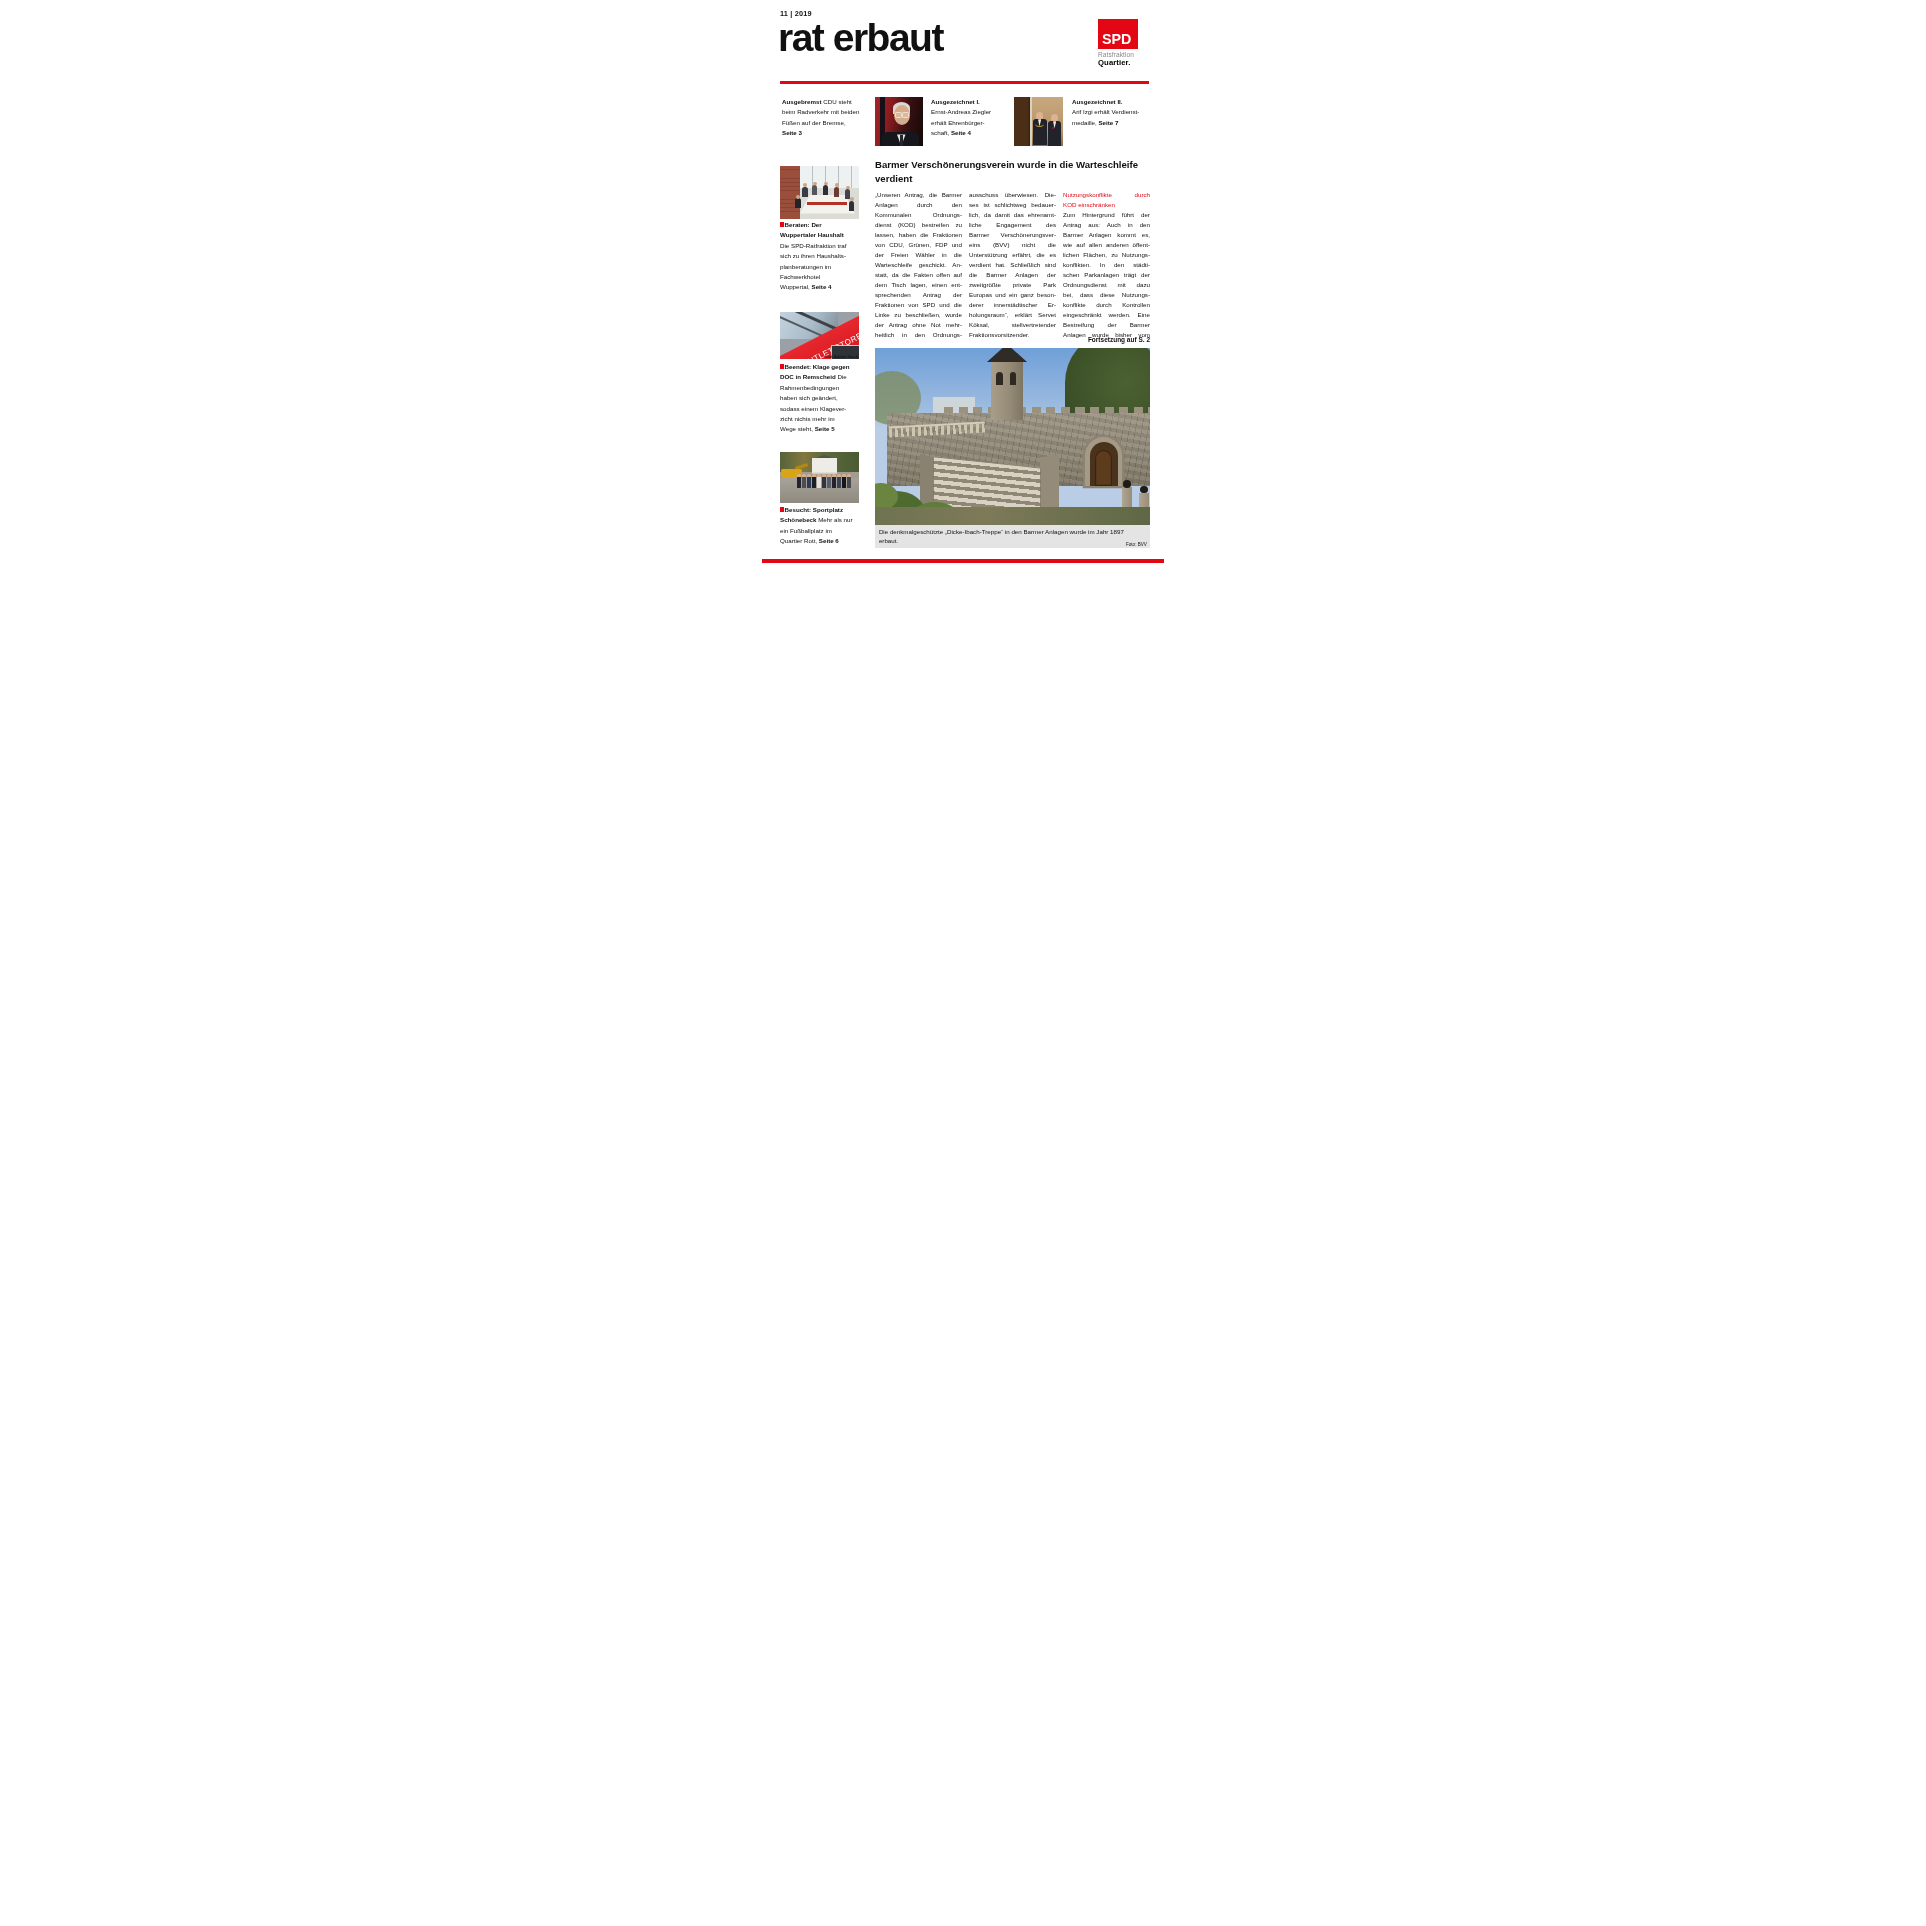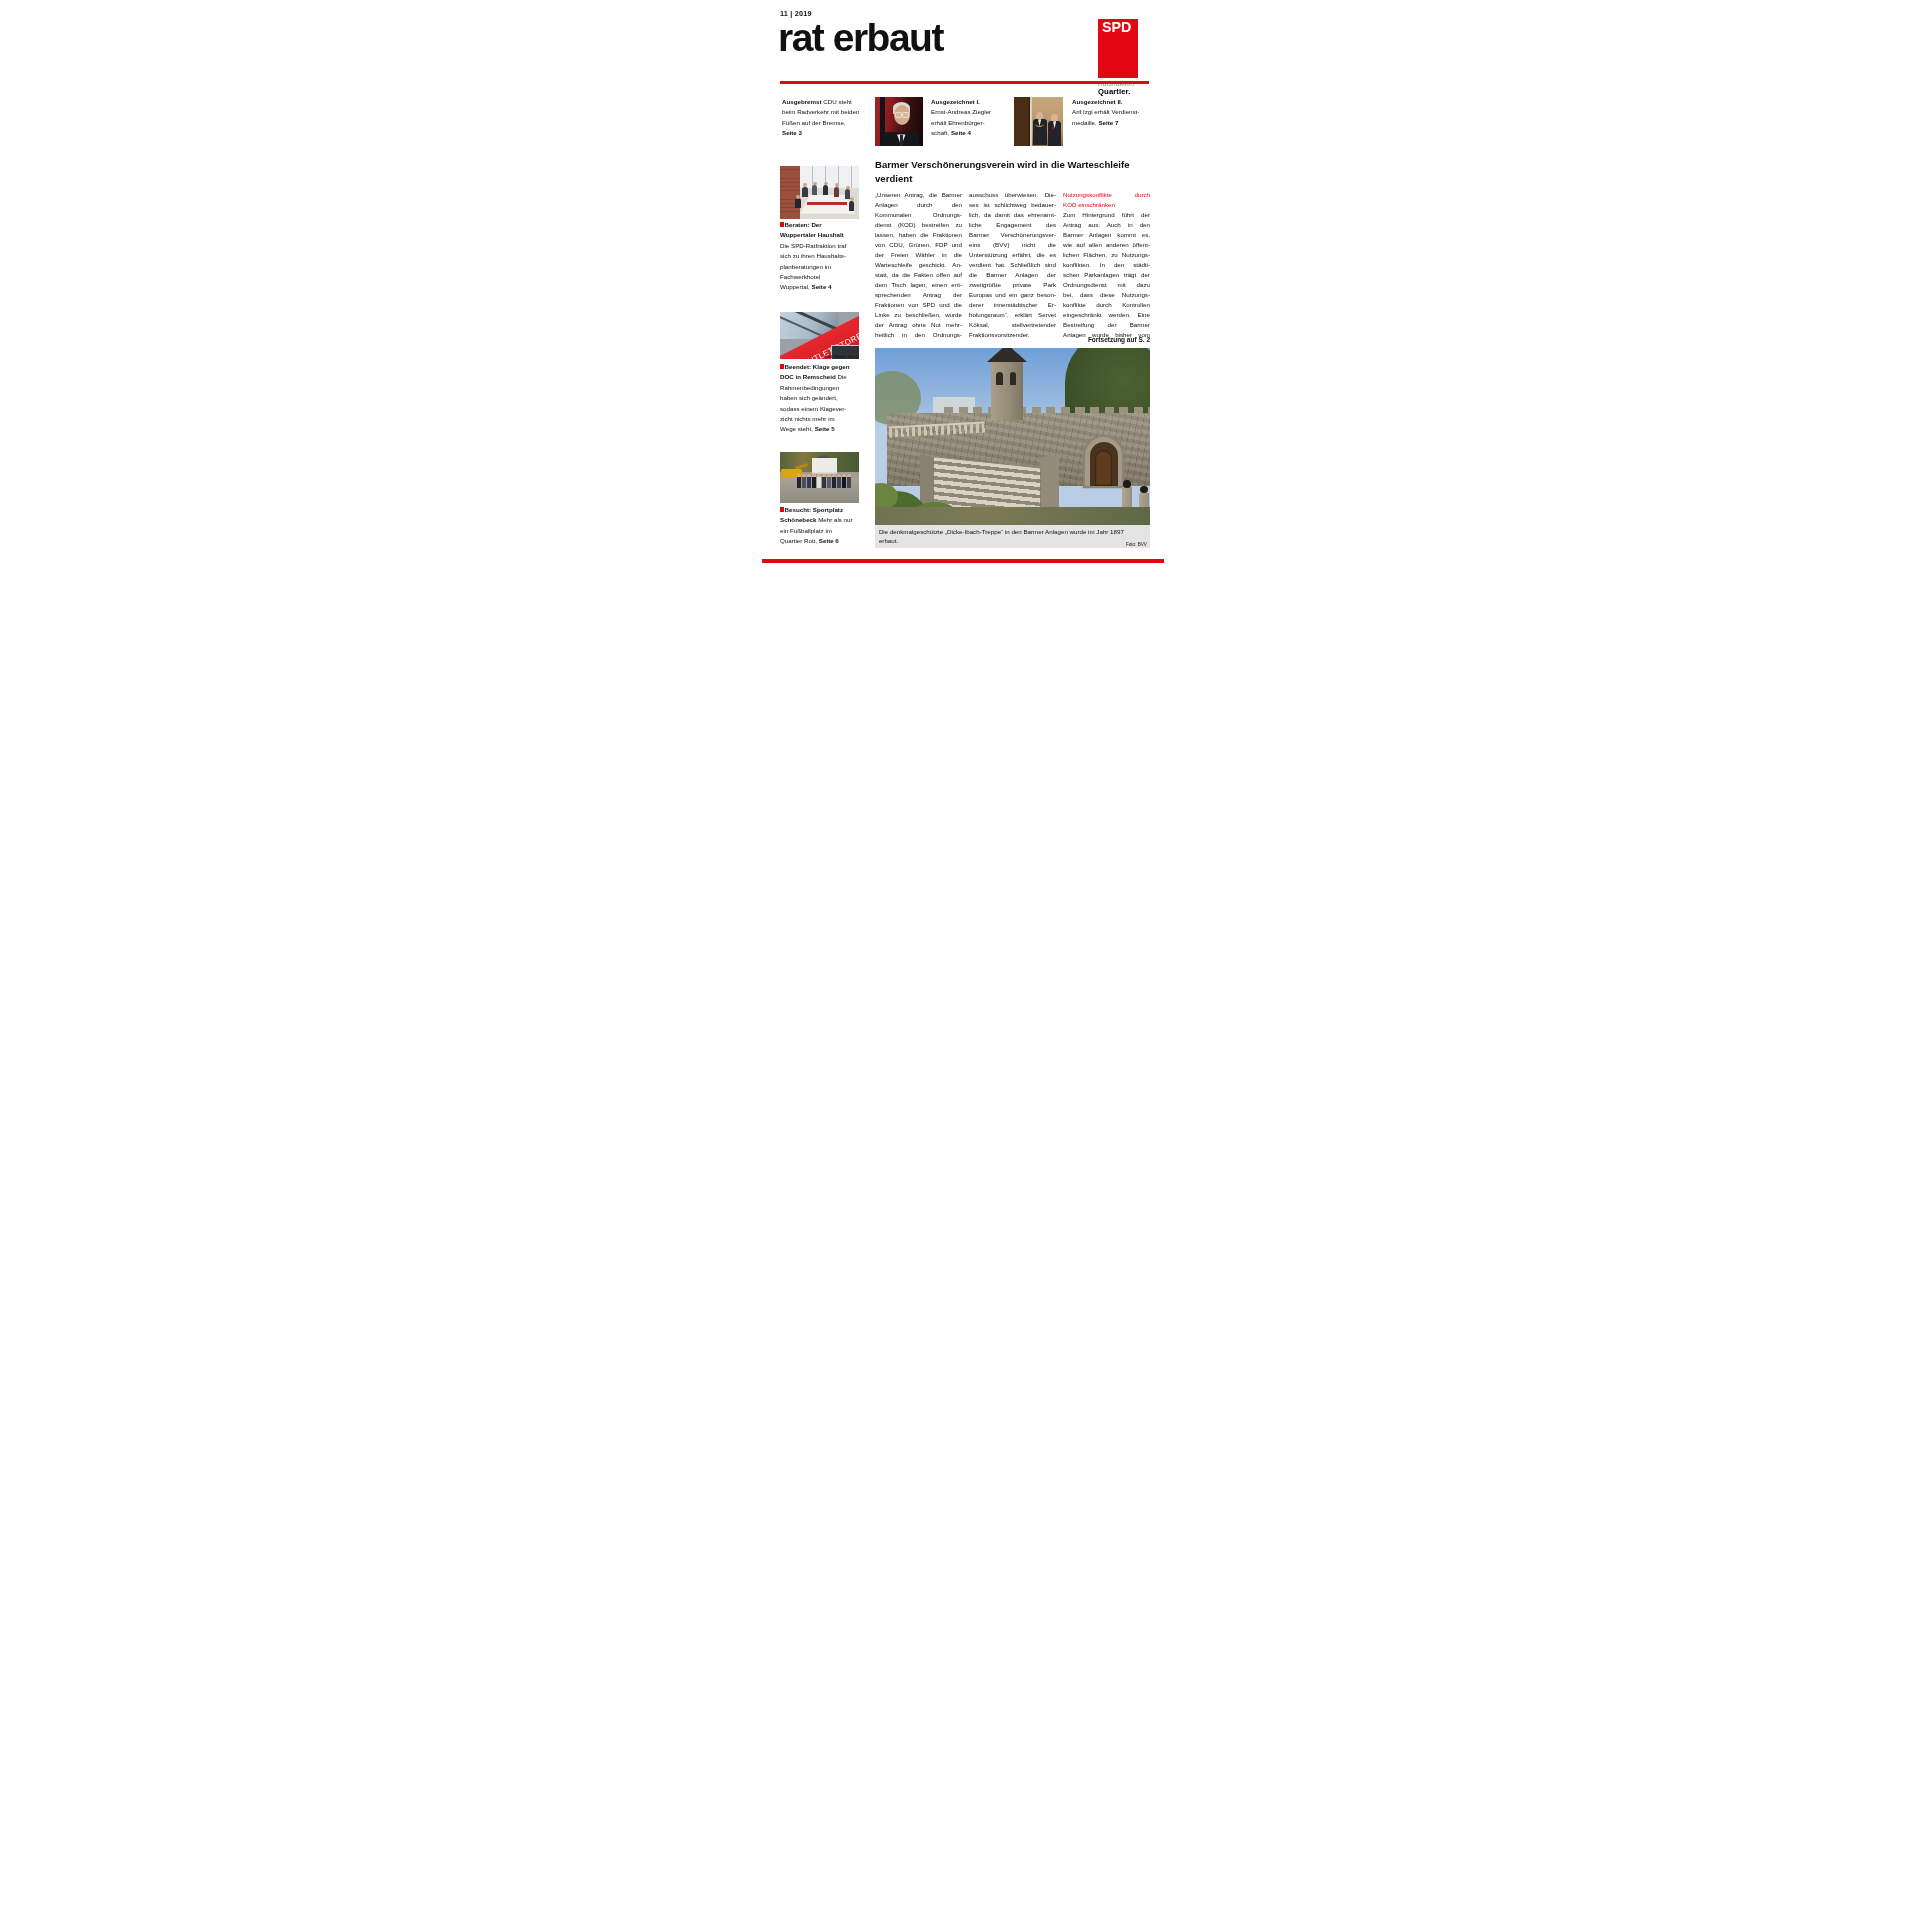--- a/index.html
+++ b/index.html
@@ -10,21 +10,21 @@
   }
   html,body{margin:0;padding:0;background:#fff;}
   body{font-family:"Liberation Sans",sans-serif;color:var(--ink);}
   #page{position:relative;width:402px;height:566px;margin:0 auto;background:#fff;overflow:hidden;}
   .abs{position:absolute;}
 
   
   .issue{left:18px;top:9.2px;font-size:7.3px;font-weight:bold;letter-spacing:0.2px;text-align:center;}
   .title{left:16px;top:17px;font-size:39px;font-weight:bold;letter-spacing:-1.5px;line-height:1.08;}
   .logo{left:336px;top:19px;width:62px;}
-  .logo-square{position:relative;width:40px;height:59px;background:var(--red);display:flex;}
+  .logo-square{position:relative;width:40px;height:30px;background:var(--red);display:flex;align-items:flex-end;}
   .logo-spd{color:#fff;font-weight:bold;font-size:14.3px;letter-spacing:0px;padding:0 0 2.3px 3.9px;}
   .logo-org{color:var(--gray-logo);font-size:6.5px;margin-top:1.9px;letter-spacing:0.1px;}
   .logo-city{color:#000;font-size:7.7px;font-weight:bold;margin-top:0.4px;letter-spacing:0.1px;}
   .rule{left:18px;top:81px;width:369px;height:2.7px;background:var(--red);}
   .bottom-bar{left:0;top:559px;width:402px;height:3.5px;background:var(--red);}
 
   
   .lines{font-size:6.2px;line-height:10.4px;}
   .lines .ln{white-space:normal;}
   .j{text-align:justify;text-align-last:justify;-moz-text-align-last:justify;}
@@ -189,21 +189,21 @@
     </div>
   </div>
 
   <div class="abs lines teaser" style="left:310px;width:76px;">
       <div class="ln"><span class="b">Ausgezeichnet II.</span></div>
       <div class="ln">Arif Izgi erhält Verdienst-</div>
       <div class="ln">medaille, <span class="b">Seite 7</span></div>
     </div>
 
   <div class="abs headline">
-      <div class="ln">Barmer Verschönerungsverein wird in die Warteschleife</div>
+      <div class="ln">Barmer Verschönerungsverein wurde in die Warteschleife</div>
       <div class="ln">verdient</div>
     </div>
 
   <div class="abs lines col" style="left:113px;">
       <div class="ln j">„Unseren Antrag, die Barmer</div>
       <div class="ln j">Anlagen durch den</div>
       <div class="ln j">Kommunalen Ordnungs-</div>
       <div class="ln j">dienst (KOD) bestreifen zu</div>
       <div class="ln j">lassen, haben die Fraktionen</div>
       <div class="ln j">von CDU, Grünen, FDP und</div>

